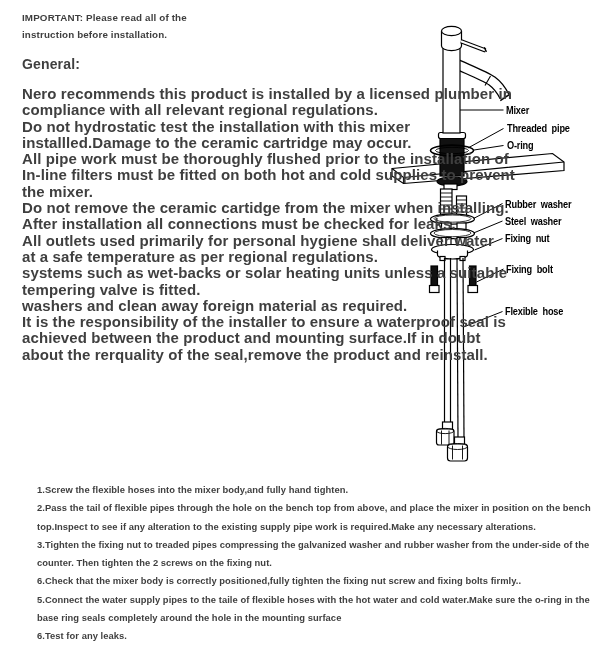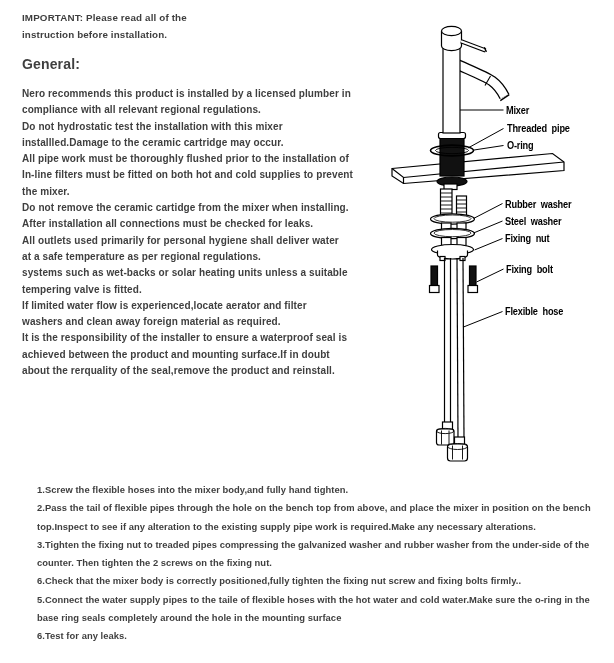--- a/index.html
+++ b/index.html
@@ -4,21 +4,21 @@
 <style>
   html,body { margin:0; padding:0; background:#ffffff; }
   .page {
     position:relative; width:614px; height:663px; background:#ffffff;
     font-family:"Liberation Sans", sans-serif; overflow:hidden;
   }
   .txtblock { position:absolute; color:#3f3f3f; font-weight:700; }
   .doc-line { white-space:nowrap; }
   .title-block   { left:22px; top:9px;   font-size:9.8px; line-height:17px; letter-spacing:0.15px; }
   .general-head  { left:22px; top:56px;  font-size:14px; letter-spacing:0.15px; }
-  .general-par   { left:22px; top:86px;  font-size:10px; line-height:16.3px; letter-spacing:0.1px; }
+  .general-par   { left:22px; top:86px;  font-size:15px; line-height:16.3px; letter-spacing:0.1px; }
   .steps-block   { left:37px; top:481px; font-size:9.4px; line-height:18.25px; letter-spacing:0.05px; }
   .diagram-svg { position:absolute; left:0; top:0; }
   .diagram-label {
     position:absolute; color:#000; font-weight:700; font-size:10px;
     line-height:11px; white-space:nowrap; word-spacing:2.5px; letter-spacing:-0.2px;
     transform:scaleX(0.92); transform-origin:0 50%;
   }
   .lbl-mixer         { left:506px; top:105px; }
   .lbl-threaded-pipe { left:507px; top:123px; }
   .lbl-o-ring        { left:507px; top:140px; }
@@ -158,21 +158,20 @@
     <div class="doc-line">installled.Damage to the ceramic cartridge may occur.</div>
     <div class="doc-line">All pipe work must be thoroughly flushed prior to the installation of</div>
     <div class="doc-line">In-line filters must be fitted on both hot and cold supplies to prevent</div>
     <div class="doc-line">the mixer.</div>
     <div class="doc-line">Do not remove the ceramic cartidge from the mixer when installing.</div>
     <div class="doc-line">After installation all connections must be checked for leaks.</div>
     <div class="doc-line">All outlets used primarily for personal hygiene shall deliver water</div>
     <div class="doc-line">at a safe temperature as per regional regulations.</div>
     <div class="doc-line">systems such as wet-backs or solar heating units unless a suitable</div>
     <div class="doc-line">tempering valve is fitted.</div>
-    <div class="doc-line">If limited water flow is experienced,locate aerator and filter</div>
     <div class="doc-line">washers and clean away foreign material as required.</div>
     <div class="doc-line">It is the responsibility of the installer to ensure a waterproof seal is</div>
     <div class="doc-line">achieved between the product and mounting surface.If in doubt</div>
     <div class="doc-line">about the rerquality of the seal,remove the product and reinstall.</div>
   </div>
 
   <div class="txtblock steps-block">
     <div class="doc-line">1.Screw the flexible hoses into the mixer body,and fully hand tighten.</div>
     <div class="doc-line">2.Pass the tail of flexible pipes through the hole on the bench top from above, and place the mixer in position on the bench</div>
     <div class="doc-line">top.Inspect to see if any alteration to the existing supply pipe  work is required.Make any necessary alterations.</div>

